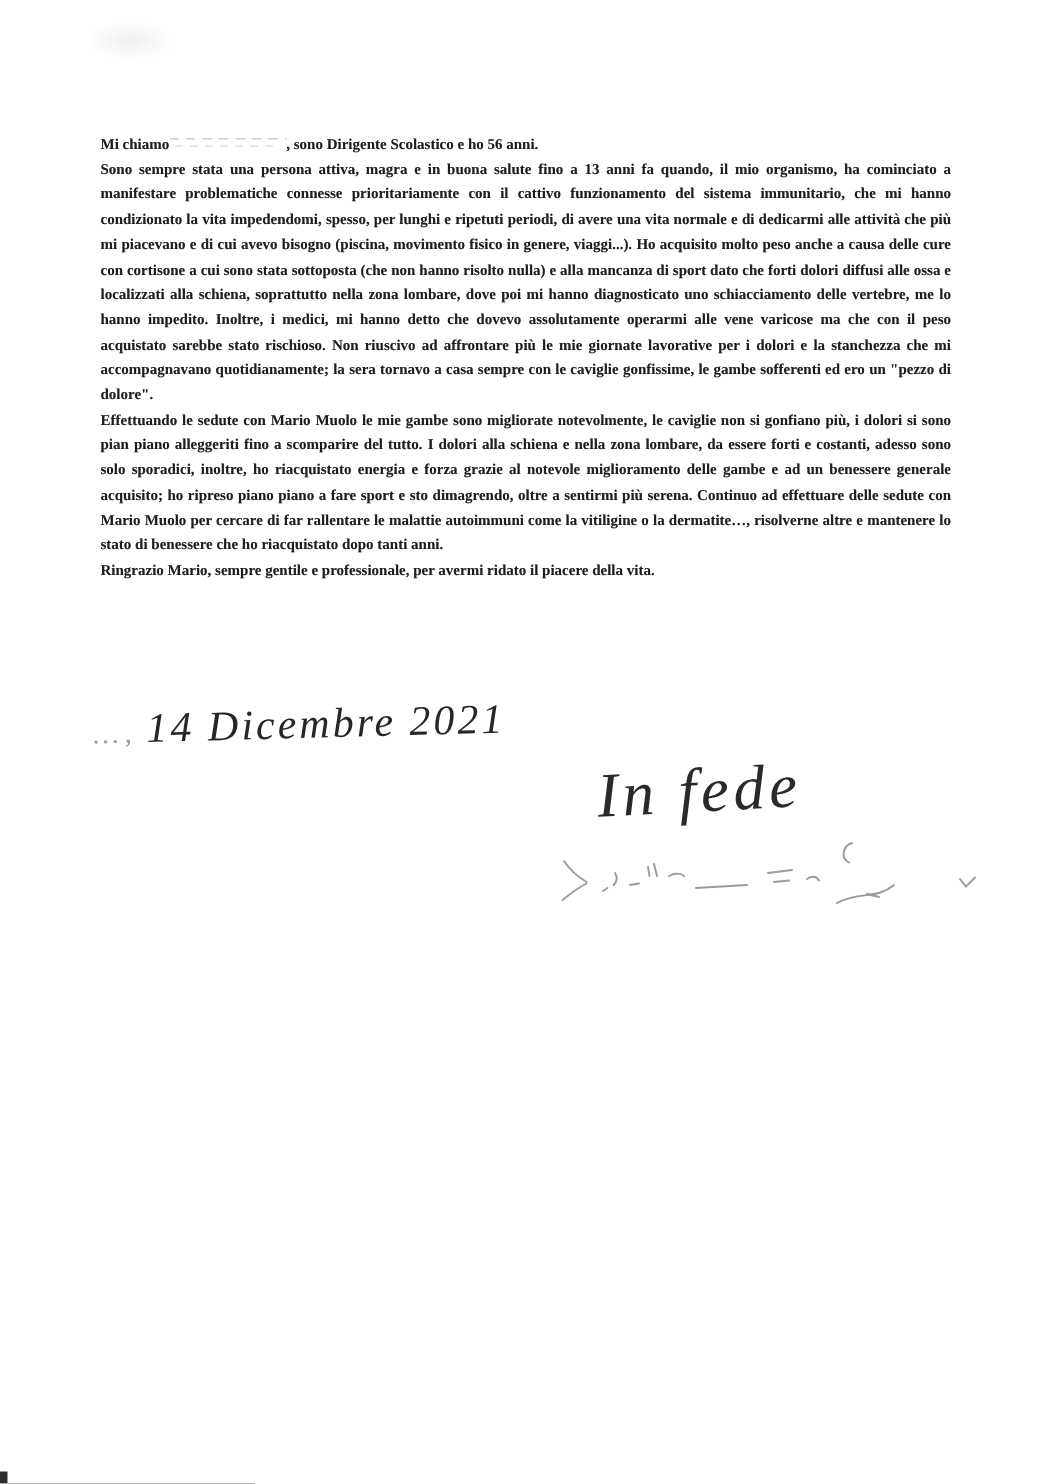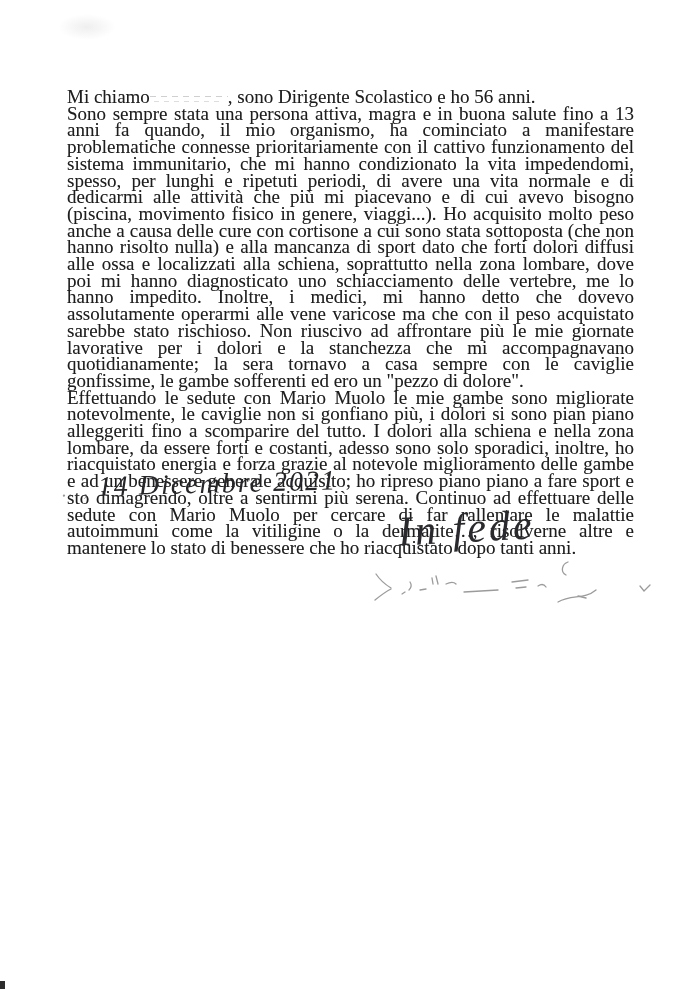--- a/index.html
+++ b/index.html
@@ -8,24 +8,25 @@
     width:700px;height:989px;
     margin:0 auto;
     background:#ffffff;
     overflow:hidden;
     font-family:"Liberation Serif", serif;
   }
   .letter-body{
     position:absolute;
     left:67px;top:89px;width:567px;
     color:#1e1e1e;
-    font-size:19px;
+    font-size:10px;
     line-height:16.7px;
     text-align:justify;
     text-shadow:0 0 0.4px rgba(30,30,30,0.35);
+    font-weight:bold;
   }
   .letter-body p{margin:0;padding:0;}
   .redaction{
     display:inline-block;
     width:78px;height:10px;
     vertical-align:baseline;
     background:
       repeating-linear-gradient(90deg, rgba(150,150,158,.45) 0 6px, transparent 6px 11px) 0 3px/100% 1.4px no-repeat,
       repeating-linear-gradient(90deg, rgba(150,150,158,.32) 0 5px, transparent 5px 10px) 4px 8px/90% 1.4px no-repeat;
   }
@@ -74,20 +75,21 @@
 <body>
 
 <div class="page">
 
   <div class="smudge-topleft"></div>
 
   <div class="letter-body">
     <p><span>Mi chiamo</span><span class="redaction"></span><span>, sono Dirigente Scolastico e ho 56 anni.</span></p>
     <p>Sono sempre stata una persona attiva, magra e in buona salute fino a 13 anni fa quando, il mio organismo, ha cominciato a manifestare problematiche connesse prioritariamente con il cattivo funzionamento del sistema immunitario, che mi hanno condizionato la vita impedendomi, spesso, per lunghi e ripetuti periodi, di avere una vita normale e di dedicarmi alle attività che più mi piacevano e di cui avevo bisogno (piscina, movimento fisico in genere, viaggi...). Ho acquisito molto peso anche a causa delle cure con cortisone a cui sono stata sottoposta (che non hanno risolto nulla) e alla mancanza di sport dato che forti dolori diffusi alle ossa e localizzati alla schiena, soprattutto nella zona lombare, dove poi mi hanno diagnosticato uno schiacciamento delle vertebre, me lo hanno impedito. Inoltre, i medici, mi hanno detto che dovevo assolutamente operarmi alle vene varicose ma che con il peso acquistato sarebbe stato rischioso. Non riuscivo ad affrontare più le mie giornate lavorative per i dolori e la stanchezza che mi accompagnavano quotidianamente; la sera tornavo a casa sempre con le caviglie gonfissime, le gambe sofferenti ed ero un "pezzo di dolore".</p>
     <p>Effettuando le sedute con Mario Muolo le mie gambe sono migliorate notevolmente, le caviglie non si gonfiano più, i dolori si sono pian piano alleggeriti fino a scomparire del tutto. I dolori alla schiena e nella zona lombare, da essere forti e costanti, adesso sono solo sporadici, inoltre, ho riacquistato energia e forza grazie al notevole miglioramento delle gambe e ad un benessere generale acquisito; ho ripreso piano piano a fare sport e sto dimagrendo, oltre a sentirmi più serena. Continuo ad effettuare delle sedute con Mario Muolo per cercare di far rallentare le malattie autoimmuni come la vitiligine o la dermatite…, risolverne altre e mantenere lo stato di benessere che ho riacquistato dopo tanti anni.</p>
+    <p>Ringrazio Mario, sempre gentile e professionale, per avermi ridato il piacere della vita.</p>
   </div>
 
   <div class="hw-date"><span class="faint-prefix">…,</span><span>14 Dicembre 2021</span></div>
 
   <div class="hw-signature">In fede</div>
 
   <svg class="scribble" width="285" height="65" viewBox="0 0 285 65" xmlns="http://www.w3.org/2000/svg">
     <g stroke="#4a4a4a" stroke-width="1.3" fill="none" stroke-linecap="round" opacity="0.55">
       <path d="M4,22 C8,28 14,33 19,36"></path>
       <path d="M3,48 C8,44 13,40 19,37"></path>

